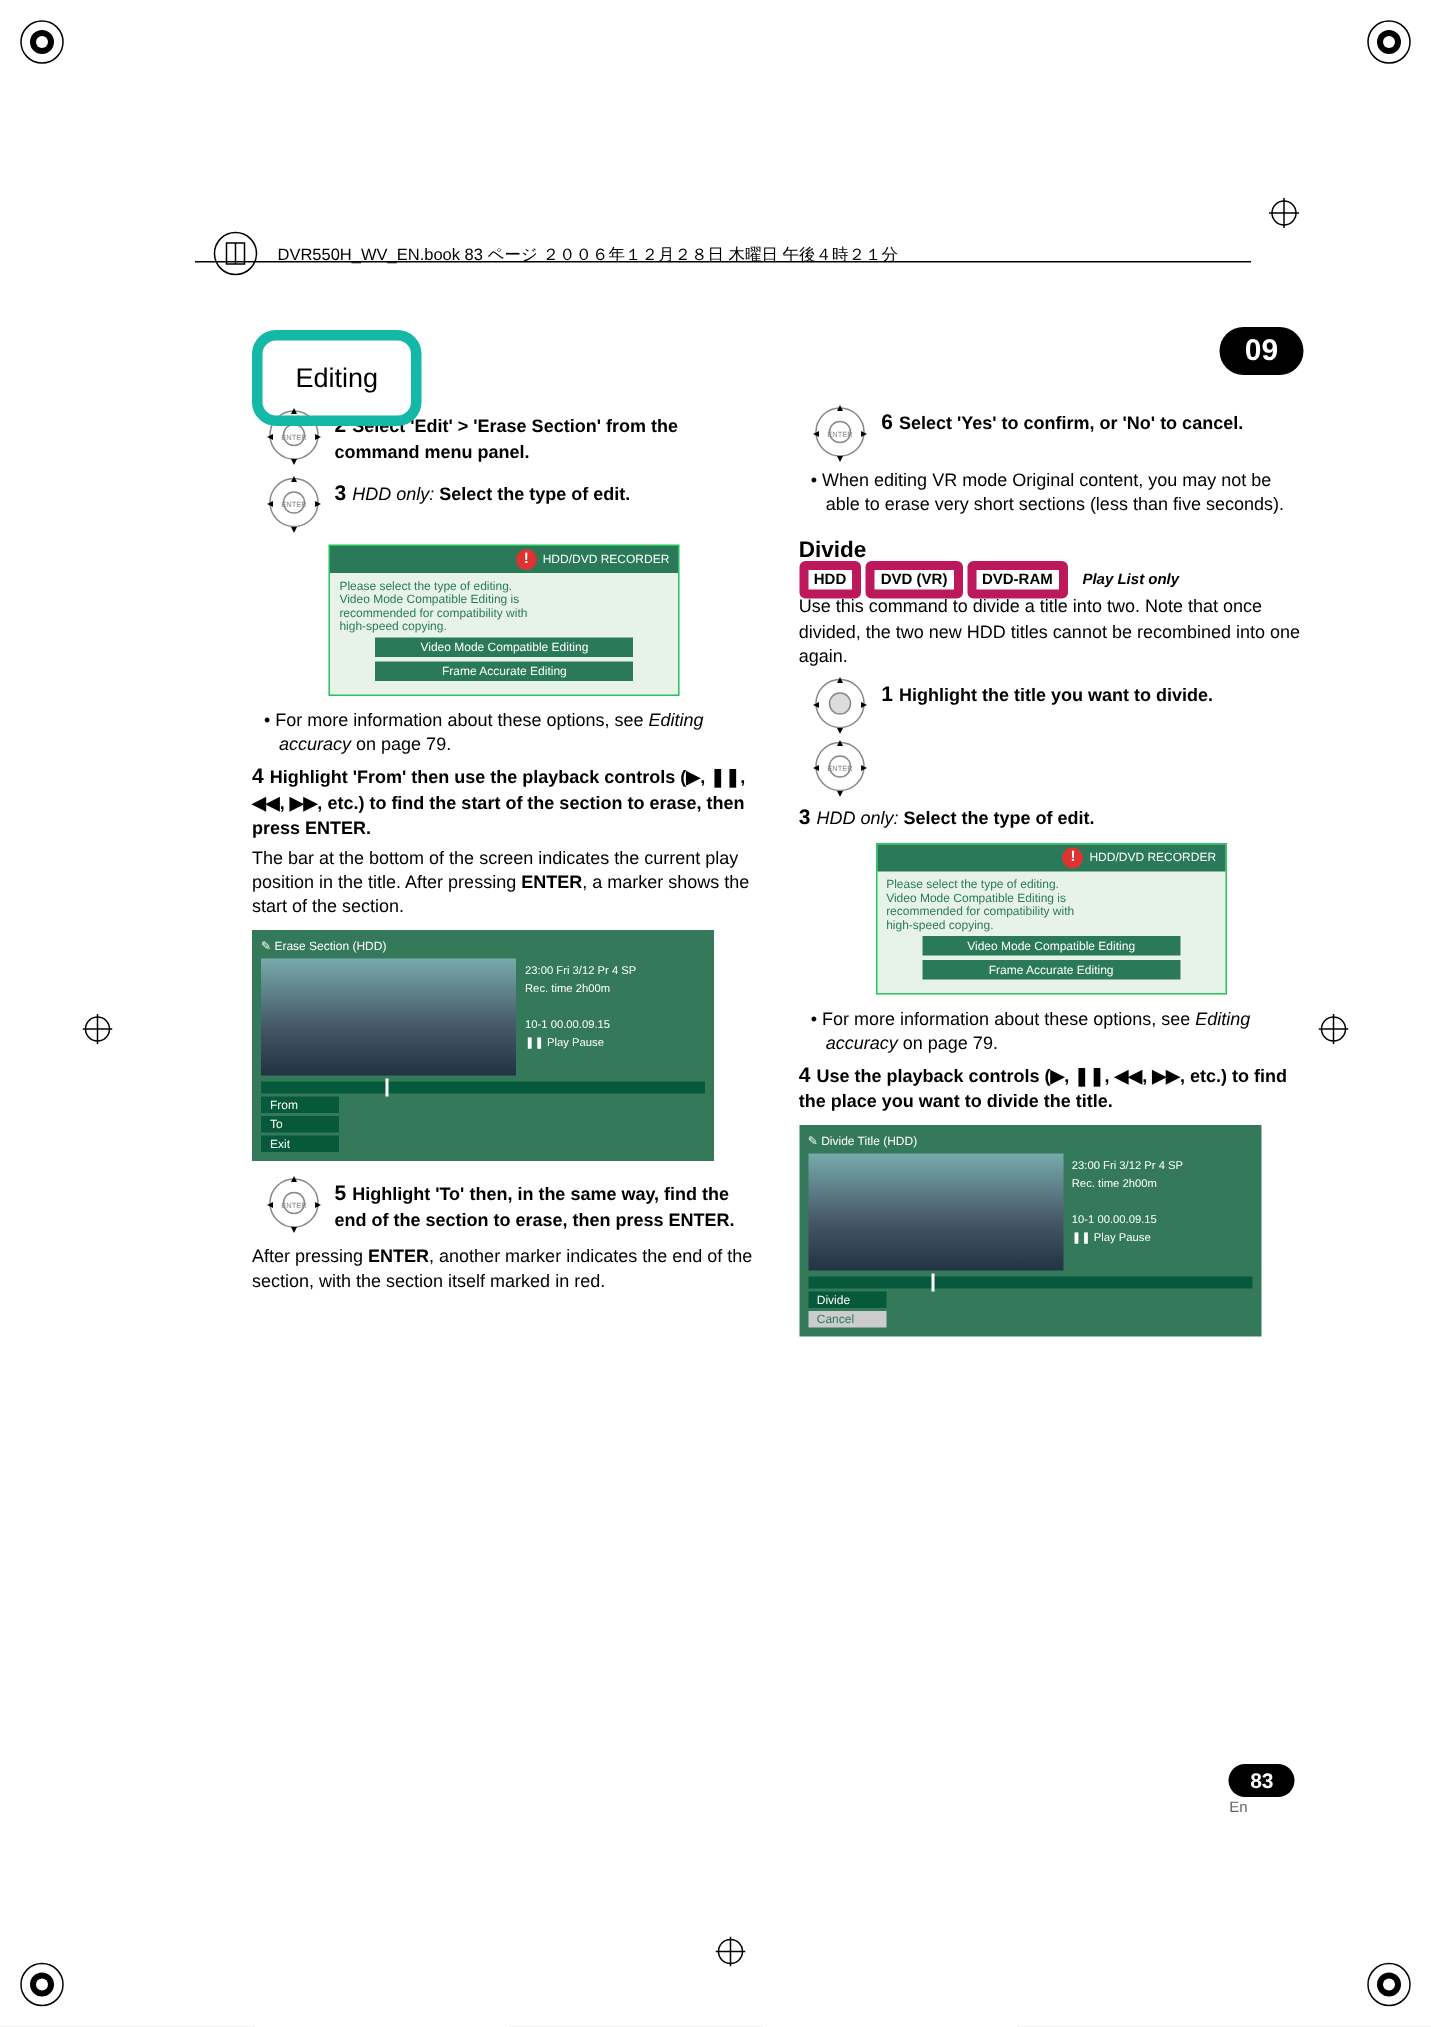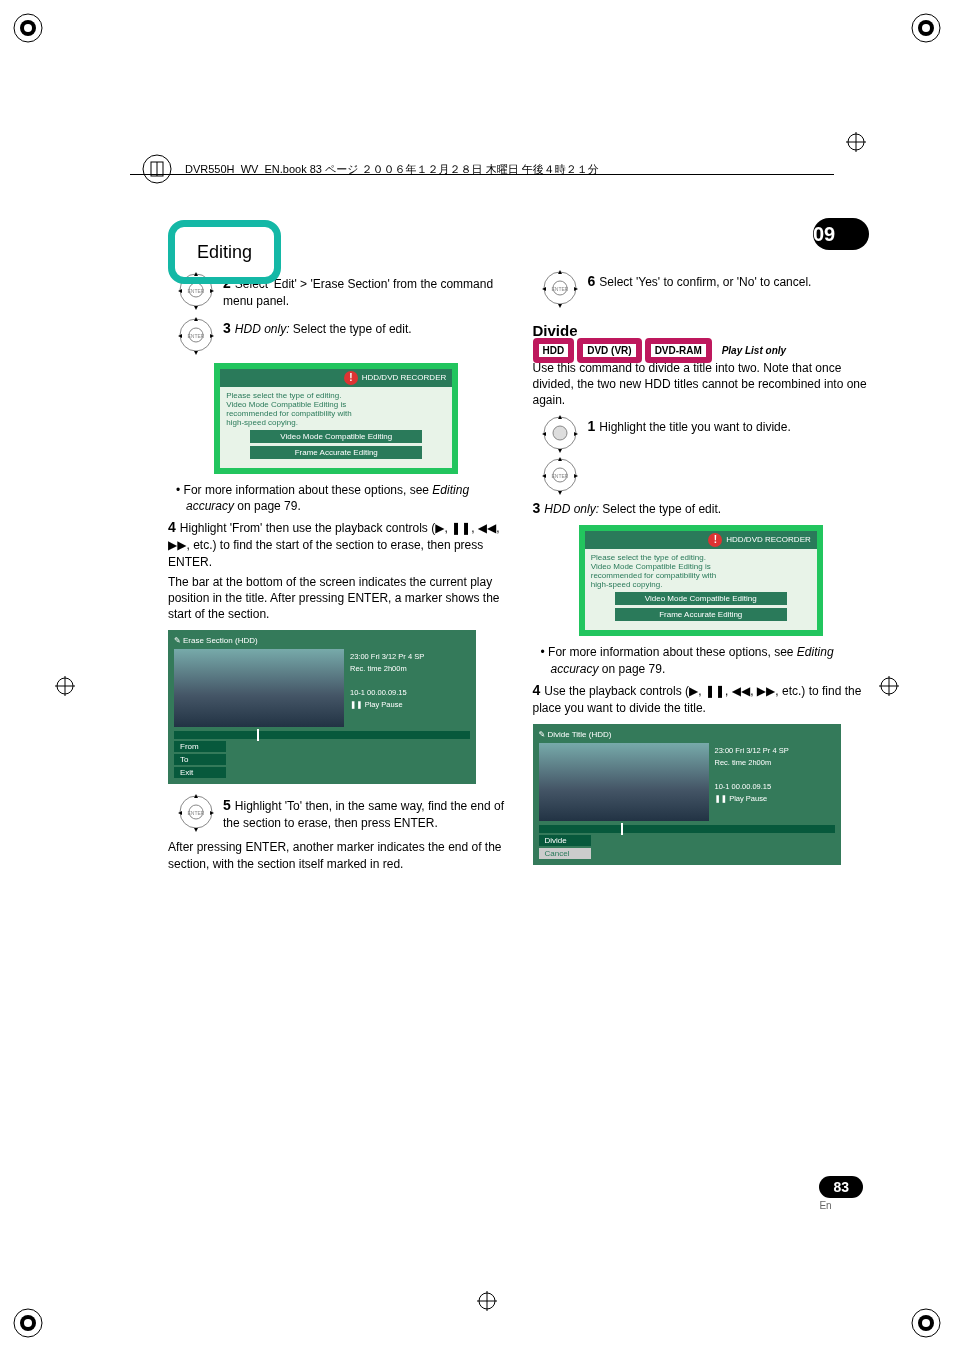--- a/index.html
+++ b/index.html
@@ -10,33 +10,33 @@
   .crop{position:absolute;width:20px;height:20px}
   .crop svg{width:20px;height:20px}
   .cl{top:50%;left:55px}.cr{top:50%;right:55px}.ct{top:132px;right:88px}.cb{bottom:40px;left:50%}
   .booktab{position:absolute;top:152px;left:130px;right:120px;height:30px}
   .booktab .line{border-top:1px solid #000;margin-top:22px}
   .booktab .txt{position:absolute;top:10px;left:55px;font-size:11px}
   .booktab svg{position:absolute;top:0;left:10px}
   .content{position:absolute;top:220px;left:168px;right:85px;bottom:90px}
   .hdr{position:relative;height:30px;margin-bottom:18px}
   .hdr .pill{position:absolute;left:0;top:0;border:7px solid #14b8a6;border-radius:16px;height:26px;line-height:26px;padding:12px 22px;font-size:18px;font-weight:normal}
-  .hdr .chap{position:absolute;right:0;top:-2px;width:56px;height:32px;background:#000;border-radius:18px;color:#fff;text-align:left;line-height:32px;font-size:20px;font-weight:bold}
+  .hdr .chap{position:absolute;right:0;top:-2px;width:56px;height:32px;background:#000;border-radius:18px;color:#fff;text-align:center;line-height:32px;font-size:20px;font-weight:bold}
   .cols{column-count:2;column-gap:28px}
   .step{display:flex;align-items:flex-start;margin:2px 0}
   .step .icon{flex:0 0 55px;text-align:center}
   .sn{font-size:14px;font-weight:bold;margin-right:4px}
-  .b{font-weight:normal}
+  .b{font-weight:bold}
   .i{font-style:italic}
   .para{margin:4px 0;line-height:1.35}
   .bullet{padding-left:18px;text-indent:-10px;margin:4px 0;line-height:1.35}
   .h3{font-size:15px;font-weight:bold;margin:14px 0 6px}
   .tags{font-size:10px;font-weight:bold;margin:2px 0}
   .tags span{border:6px solid #be185d;border-radius:4px;padding:1px 4px;margin-right:3px}
-  .dlg{break-inside:avoid;margin:8px auto;width:220px;border:6px solid #22c55e;background:#e8f3e8;font-size:8px;padding:6px}
+  .dlg{break-inside:avoid;margin:8px auto;width:220px;border:1px solid #22c55e;background:#e8f3e8;font-size:8px;padding:6px}
   .dlg .ttl{background:#2a7a5a;color:#fff;text-align:right;padding:2px 6px;margin:-6px -6px 4px;font-size:8px}
   .dlg .opt{background:#2a7a5a;color:#fff;text-align:center;margin:3px 24px;padding:2px;font-size:8px}
   .dlg .ico{display:inline-block;width:14px;height:14px;border-radius:50%;background:#d33;color:#fff;text-align:center;line-height:14px;font-weight:bold;font-size:10px;margin-right:4px;vertical-align:middle}
   .scr{break-inside:avoid;margin:8px 0;width:300px;background:#347a5a;color:#fff;font-size:8px;padding:4px}
   .scr .top{font-size:8px;padding:2px}
   .scr .body{display:flex}
   .scr .vid{width:170px;height:78px;background:linear-gradient(180deg,#7aa 0%,#456 60%,#234 100%);margin:2px}
   .scr .info{flex:1;padding:4px;font-size:7.5px;line-height:1.6}
   .scr .bar{height:8px;background:#07593c;margin:2px;position:relative}
   .scr .bar::after{content:"";position:absolute;left:28%;top:-2px;width:2px;height:12px;background:#fff}
@@ -187,20 +187,21 @@
               <circle cx="24" cy="20" r="16" fill="none" stroke="#888"></circle>
               <circle cx="24" cy="20" r="7" fill="none" stroke="#888"></circle>
               <text x="24" y="23" font-size="5" text-anchor="middle" fill="#888">ENTER</text>
               <text x="24" y="6" font-size="8" text-anchor="middle">▴</text>
               <text x="24" y="40" font-size="8" text-anchor="middle">▾</text>
               <text x="6" y="23" font-size="8">◂</text>
               <text x="38" y="23" font-size="8">▸</text>
             </svg></span>
         <div class="para"><span class="sn">6</span><span class="b">Select 'Yes' to confirm, or 'No' to cancel.</span></div>
       </div>
+      <div class="bullet">• <span>When editing VR mode Original content, you may not be able to erase very short sections (less than five seconds).</span></div>
 
       <div class="h3">Divide</div>
       <div class="tags"><span>HDD</span><span>DVD (VR)</span><span>DVD-RAM</span> <span class="i" style="border:none">Play List only</span></div>
       <div class="para">Use this command to divide a title into two. Note that once divided, the two new HDD titles cannot be recombined into one again.</div>
 
       <div class="step">
         <span class="enter-ico icon"><svg width="48" height="40" viewBox="0 0 48 40">
               <circle cx="24" cy="20" r="16" fill="none" stroke="#888"></circle>
               <circle cx="24" cy="20" r="7" fill="#ddd" stroke="#888"></circle>
               <text x="24" y="6" font-size="8" text-anchor="middle">▴</text>

